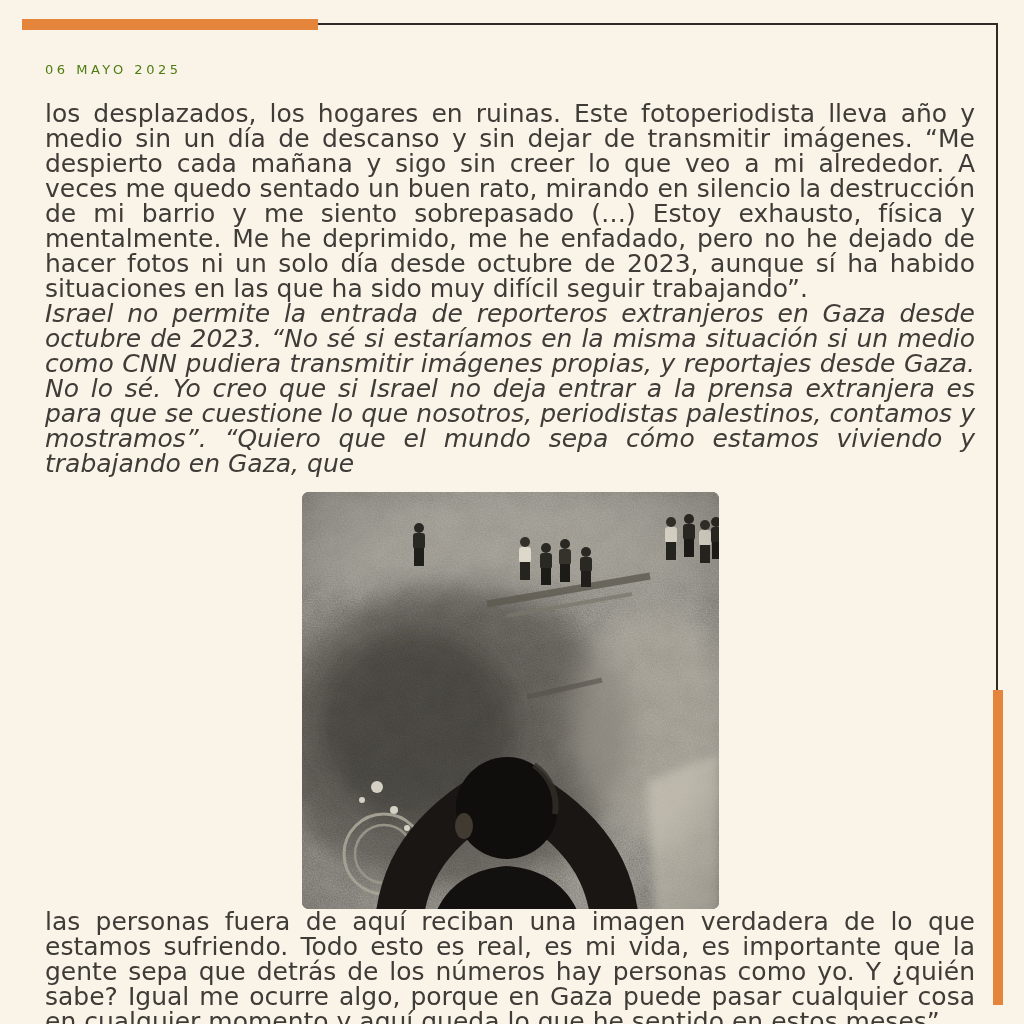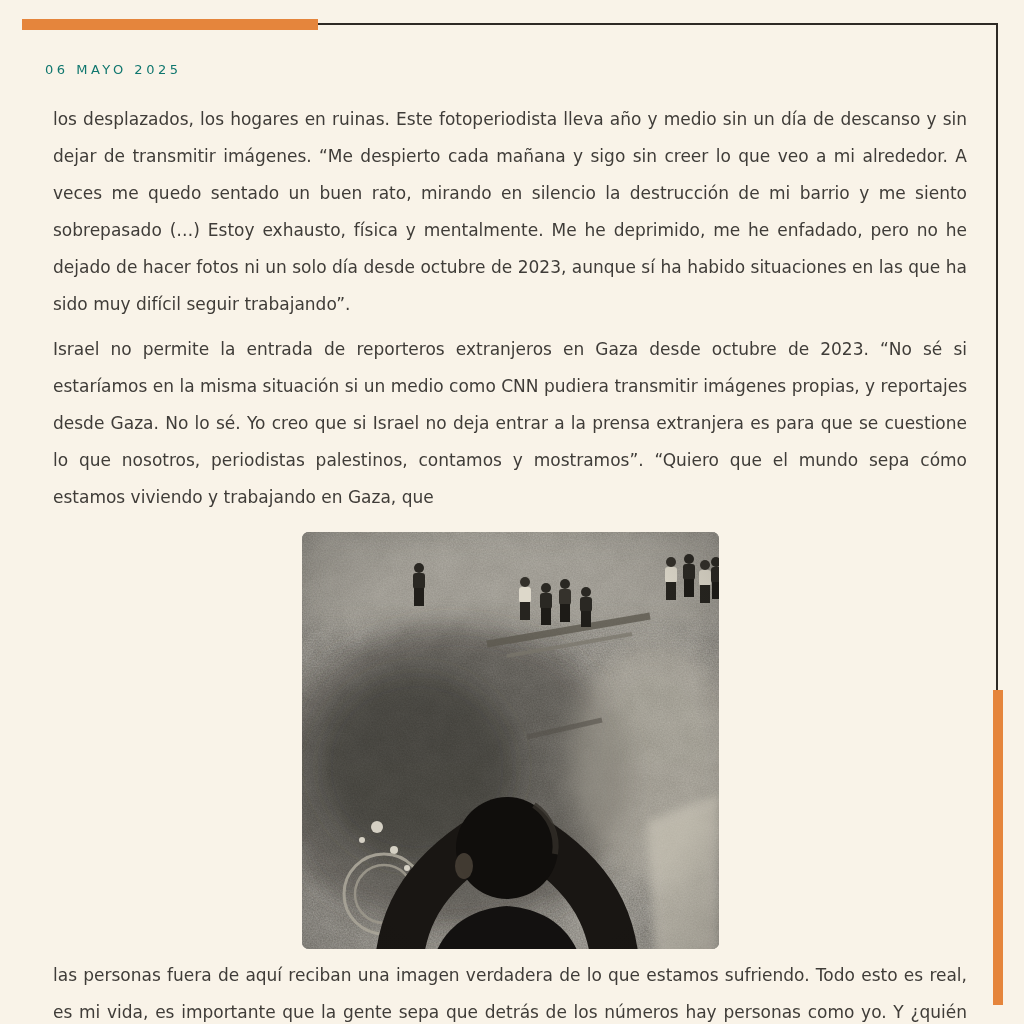--- a/index.html
+++ b/index.html
@@ -10,28 +10,28 @@
     color:var(--text, #3f3c38);
   }
   
   .top-accent  { position:absolute; left:22px;  top:19px;  width:296px; height:11px; background:var(--accent, #e5853c); }
   .top-rule    { position:absolute; left:318px; top:23px;  width:680px; height:2px;  background:var(--rule, #2e2a25); }
   .right-rule  { position:absolute; left:996px; top:23px;  width:2px;   height:667px;background:var(--rule, #2e2a25); }
   .right-accent{ position:absolute; left:993px; top:690px; width:10px;  height:315px;background:var(--accent, #e5853c); }
 
   .content { position:absolute; left:45px; top:62px; width:930px; }
   .date {
-    font-size:13px; letter-spacing:3.5px; color:#0f766e;
+    font-size:13px; letter-spacing:3.5px; color:#4d7c0f;
     margin:0 0 24px 0; white-space:nowrap;
   }
   p.para {
-    margin:8px; text-align:justify; font-size:17px; line-height:37px;
+    margin:0; text-align:justify; font-size:25px; line-height:25px;
     color:var(--text, #3f3c38);
   }
-  .para-gap { margin-top:20px; }
+  .para-gap { margin-top:20px;font-style:italic; }
 
   .photo-section { display:flex; align-items:center; margin-top:16px;flex-direction:column; }
   .photo {
     flex:0 0 417px; width:417px; height:470px; border-radius:7px; overflow:hidden;
     background:#93908a;
   }
   .photo svg { display:block; width:417px; height:470px; }
   .photo-text { flex:1 1 auto; min-width:0; }
 </style>
 </head>

